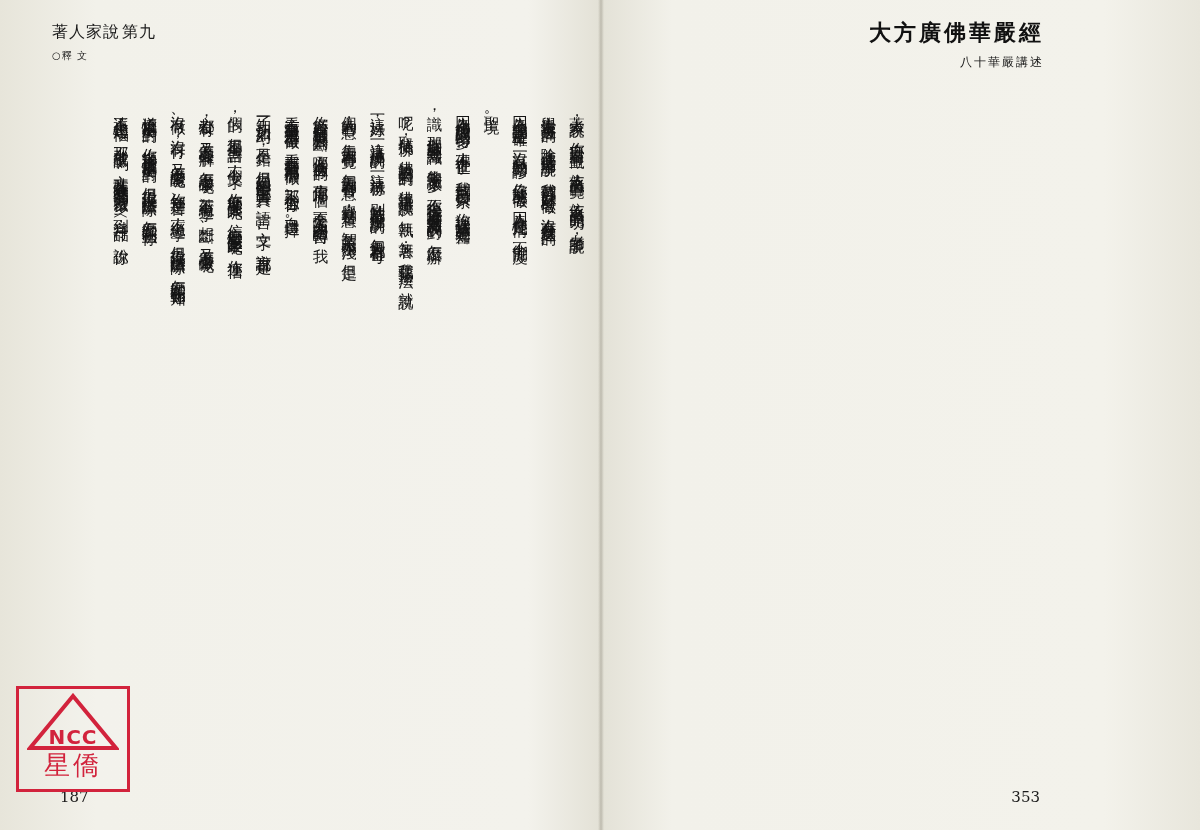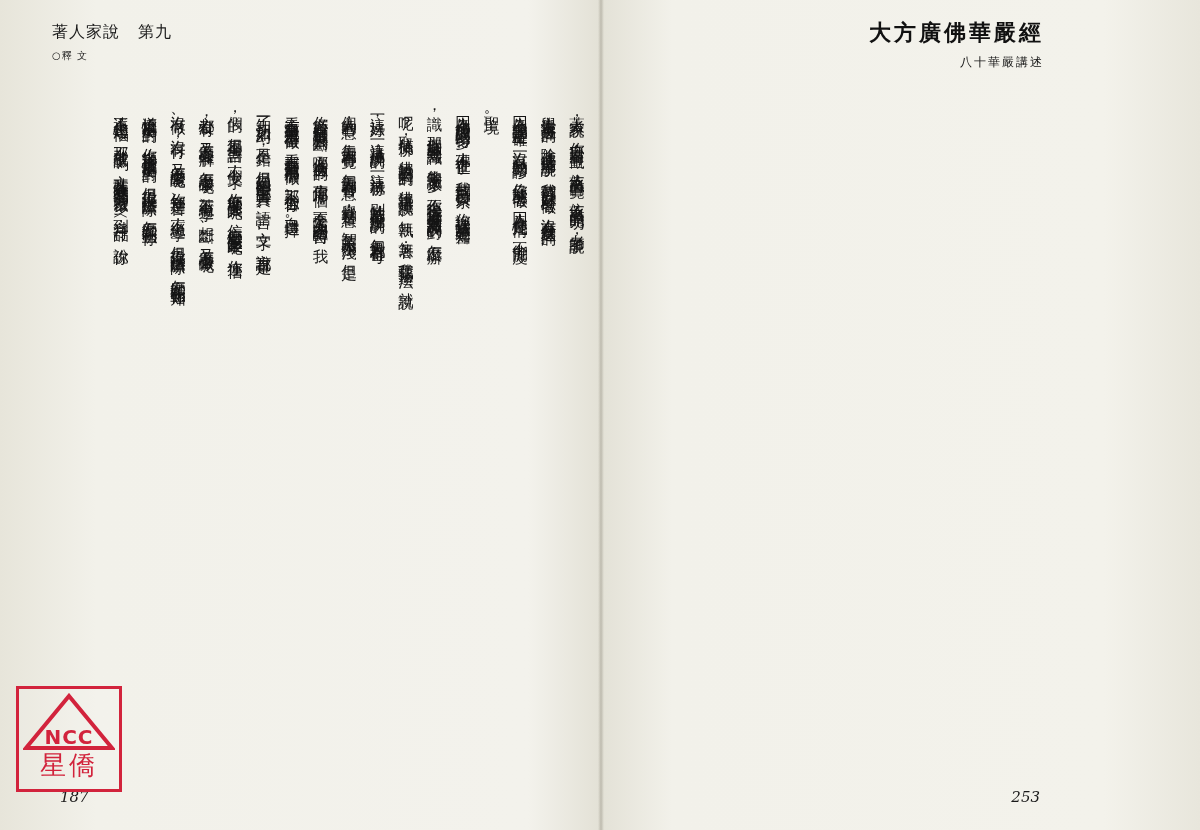--- a/index.html
+++ b/index.html
@@ -53,21 +53,21 @@
     top: 22px;
     left: 52px;
     color: #1a1a1a;
   }
   .hdr-left .line1 {
     font-size: 16px;
     letter-spacing: 1px;
     white-space: nowrap;
   }
   .hdr-left .line1 .chapter {
-    margin-left: 18px;
+    margin-left: 2px;
   }
   .hdr-left .line2 {
     font-size: 10px;
     margin-top: 6px;
     letter-spacing: 1px;
     white-space: nowrap;
   }
 
   .hdr-right {
     position: absolute;
@@ -113,34 +113,33 @@
     margin-left: 6.5px;
     white-space: nowrap;
     overflow: hidden;
     font-family: "DejaVu Serif", serif;
   }
 
   
   .pageno {
     position: absolute;
     bottom: 24px;
-    font-style: italic;
     font-size: 15px;
     color: #1a1a1a;
     font-family: "DejaVu Serif", serif;
   }
   #pageno-left  { left: 60px; }
   #pageno-right { right: 52px; }
 
   
   #stamp {
     position: absolute;
     left: 16px;
     bottom: 38px;
-    width: 106px;
+    width: 114px;
     height: 106px;
     border: 3px solid #d2233c;
     box-sizing: border-box;
     background: rgba(255,255,255,0.12);
   }
   #stamp .tri-outline {
     position: absolute;
     top: 4px;
     left: 50%;
     transform: translateX(-50%);
@@ -219,15 +218,15 @@
     </div>
   </div>
 
   <div class="page-half" id="right-page">
 
     <div class="hdr-right">
       <div class="title">大方廣佛華嚴經</div>
       <div class="sub">八十華嚴講述</div>
     </div>
 
-    <div class="pageno" id="pageno-right">253</div>
+    <div class="pageno" id="pageno-right">353</div>
   </div>
 </div>
 
 </body></html>

